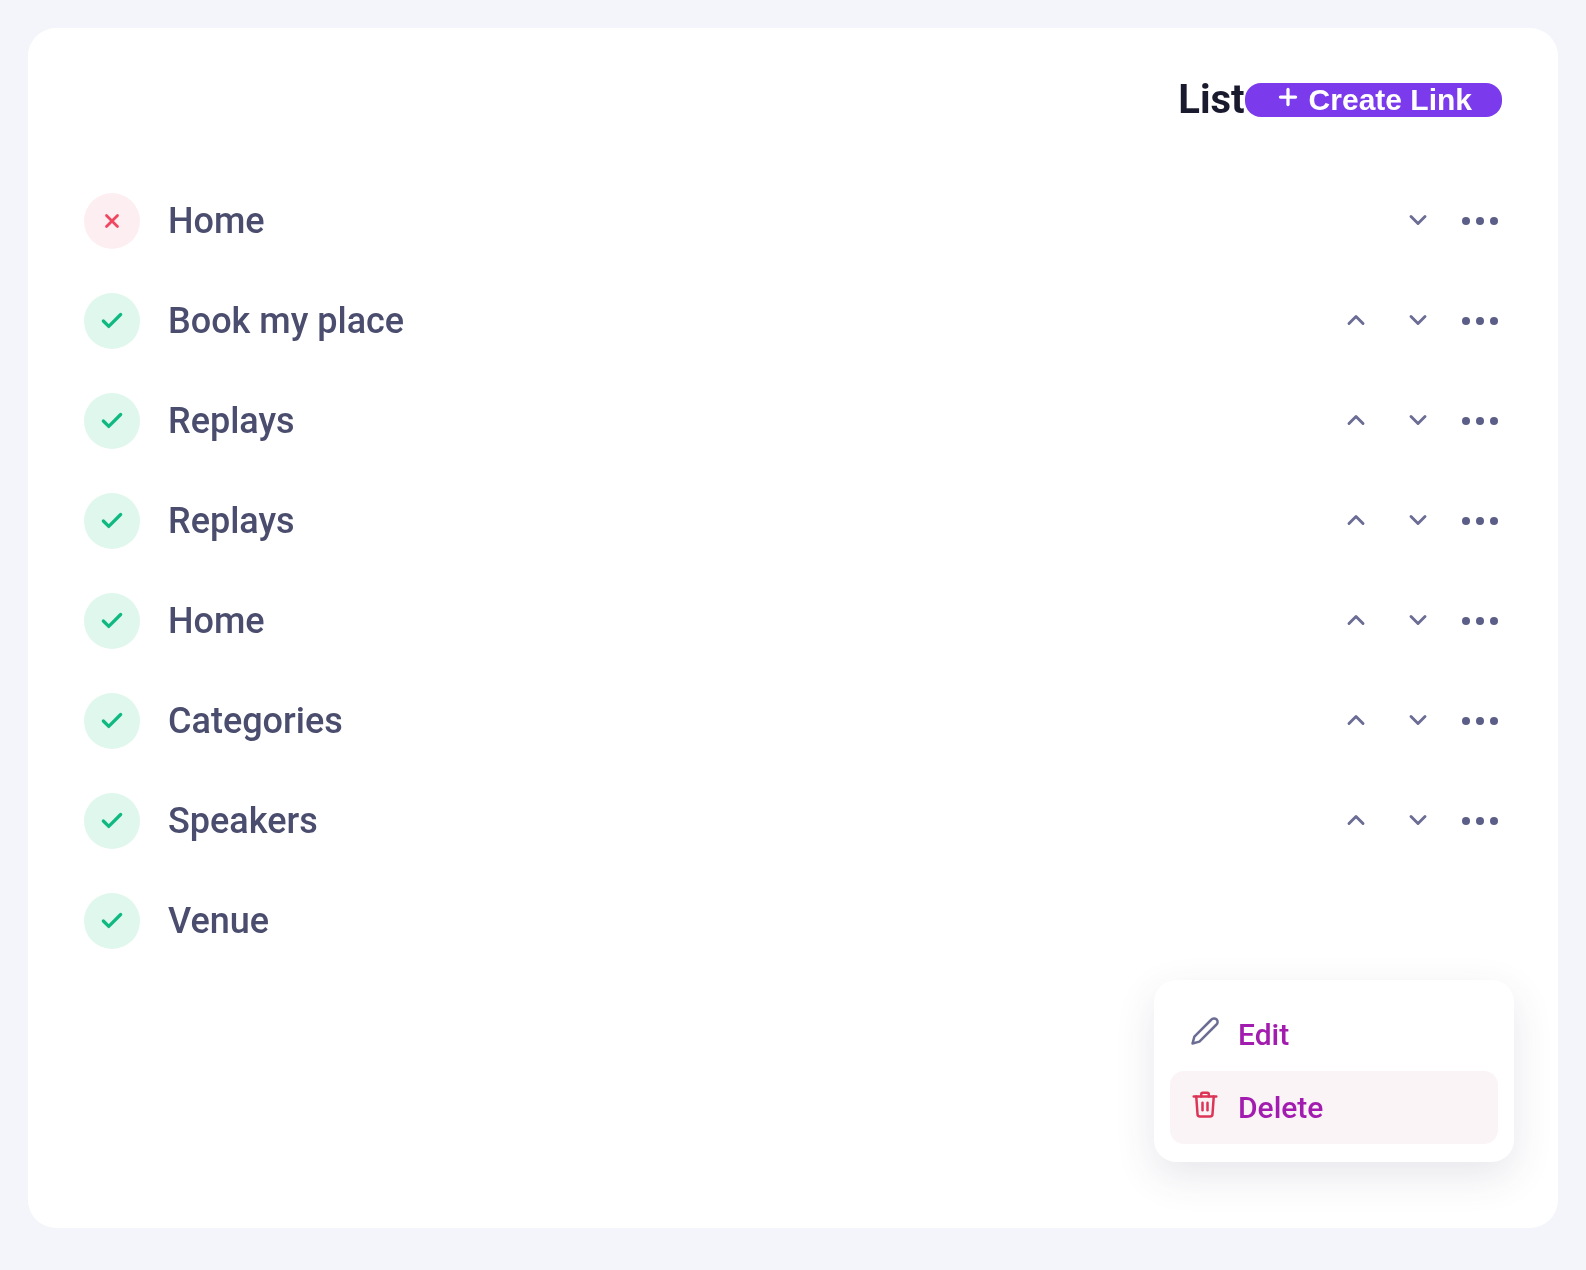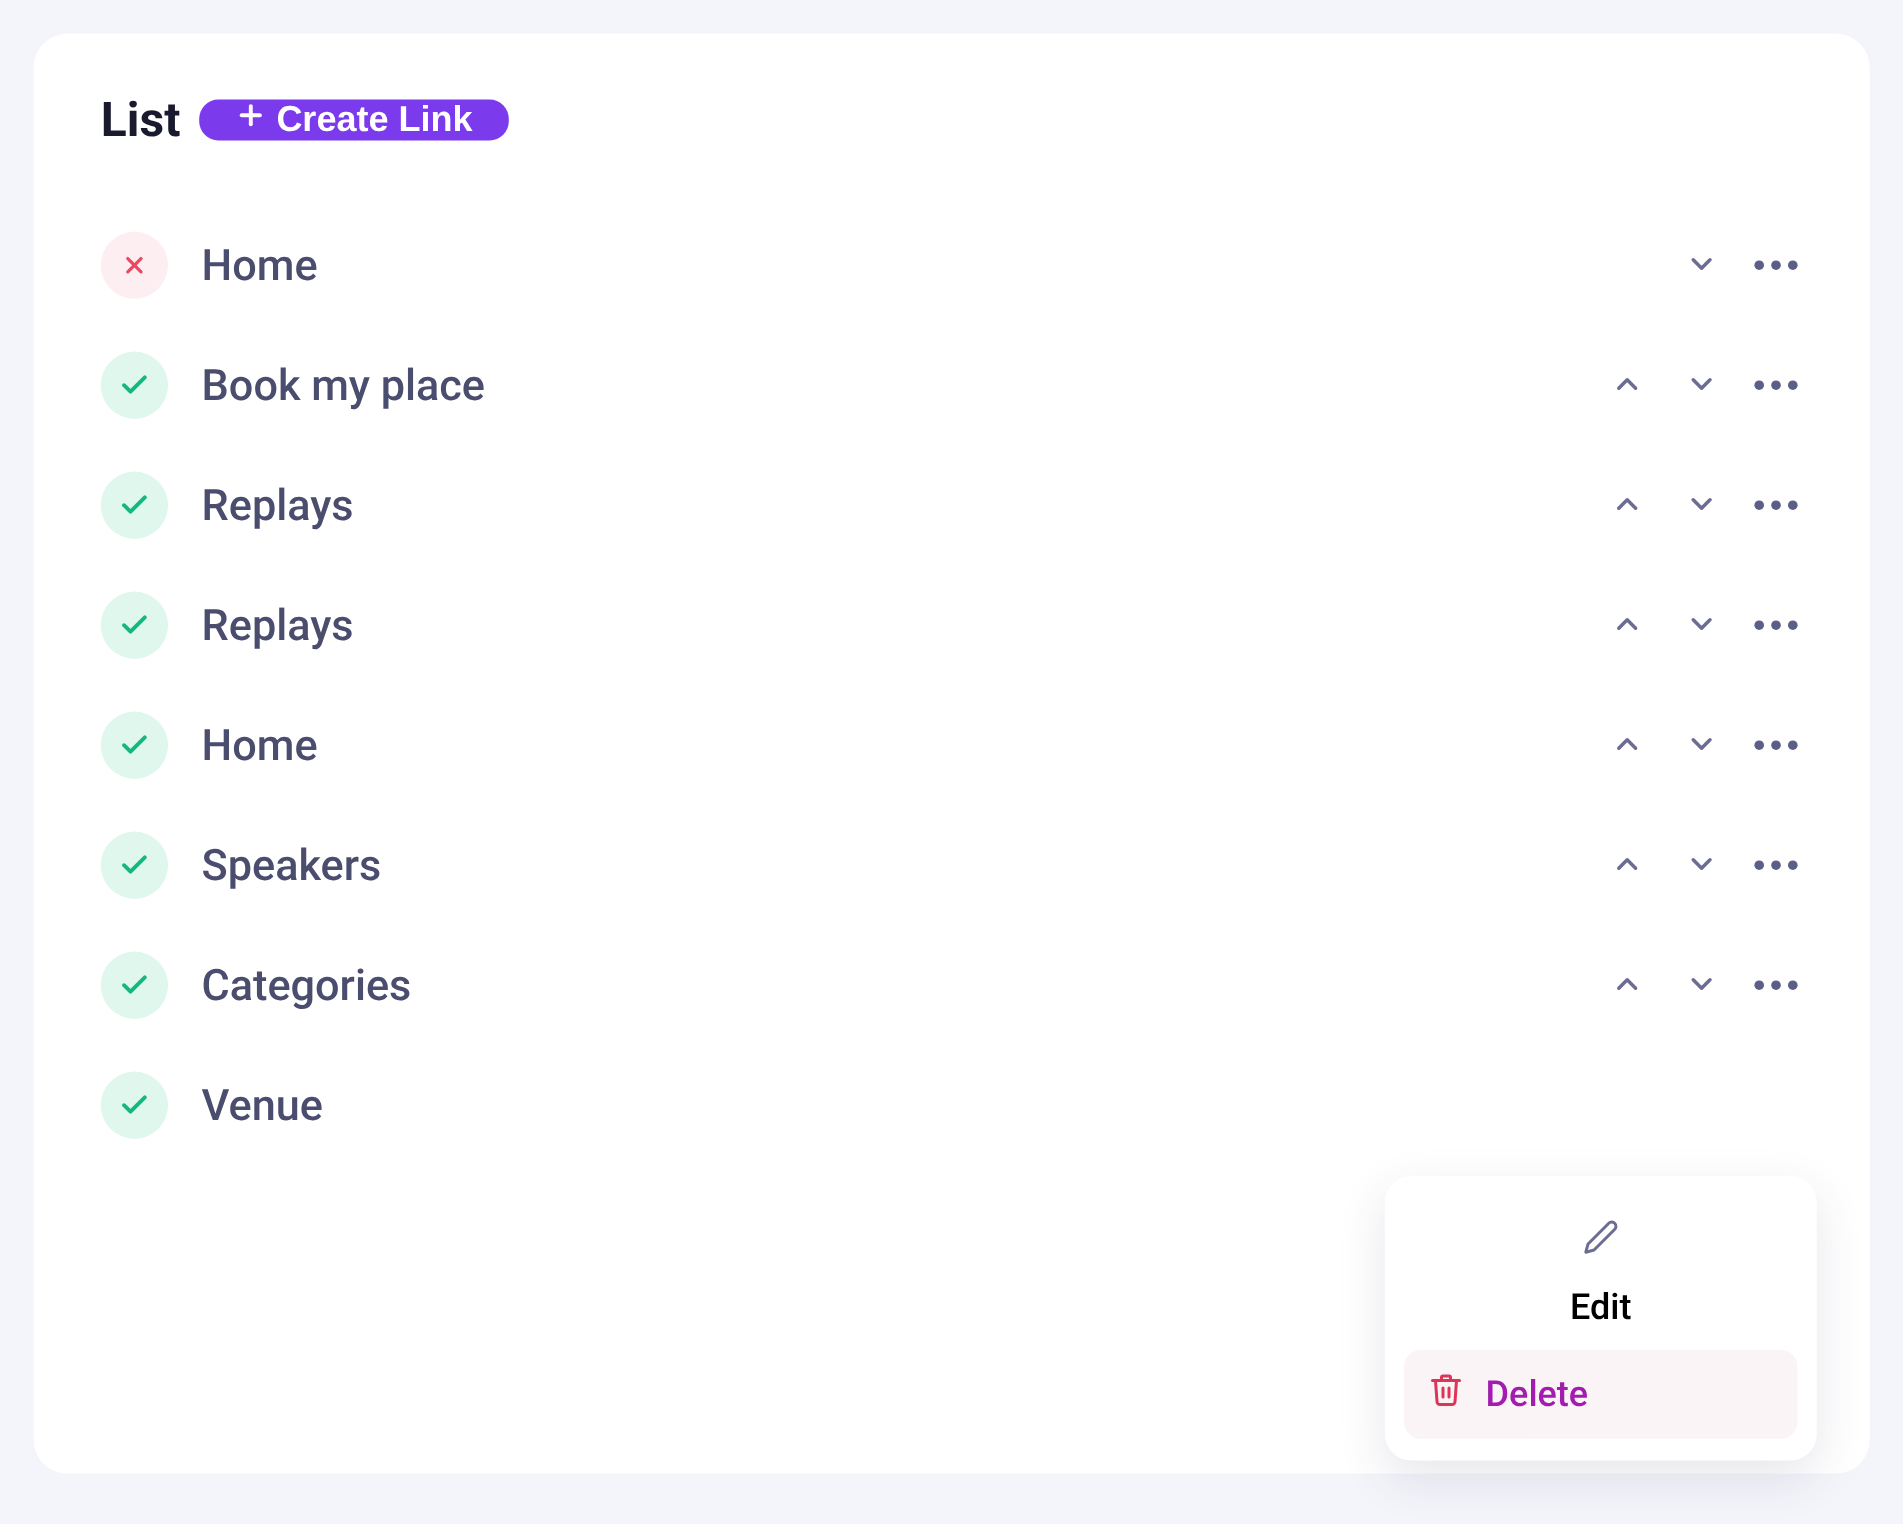--- a/index.html
+++ b/index.html
@@ -13,24 +13,23 @@
   .card {
     background: #ffffff;
     border-radius: 28px;
     padding: 48px 56px 56px 56px;
     width: 100%;
     min-height: 1200px;
     position: relative;
   }
   .card-header {
     display: flex;
-    justify-content: flex-start;
+    justify-content: flex-end;
     align-items: center;
     margin-bottom: 48px;
-    gap: 16px;
   }
   .page-title {
     font-size: 40px;
     font-weight: 700;
     color: #1a1a2e;
   }
   .create-btn {
     display: inline-flex;
     align-items: center;
     gap: 8px;
@@ -122,21 +121,21 @@
   .dropdown-item {
     display: flex;
     align-items: center;
     gap: 18px;
     padding: 18px 20px;
     border-radius: 14px;
     font-size: 30px;
     font-weight: 500;
     cursor: pointer;
   }
-  .dropdown-item.edit { color: #000000; flex-direction: column; }
+  .dropdown-item.edit { color: #a21caf; }
   .dropdown-item.delete { color: #a21caf; background: #fbf4f6; }
   .dropdown-item svg { width: 30px; height: 30px; }
   .dropdown-item.edit svg { stroke: #6b6d94; }
   .dropdown-item.delete svg { stroke: #dc3558; }
 </style>
 </head>
 <body>
 
 <div class="card">
 
@@ -274,46 +273,46 @@
             <span></span>
           </div>
         </div>
       </div>
       <div class="row">
         <div class="status-icon status-on">
           <svg width="26" height="26" viewBox="0 0 24 24" fill="none" stroke-width="3" stroke-linecap="round" stroke-linejoin="round">
             <polyline points="20 6 9 17 4 12"></polyline>
           </svg>
         </div>
+        <div class="row-label">Categories</div>
+        <div class="row-actions">
+          <button class="icon-btn">
+            <span><svg width="28" height="28" viewBox="0 0 24 24" fill="none" stroke-width="2.5" stroke-linecap="round" stroke-linejoin="round">
+                <polyline points="18 15 12 9 6 15"></polyline>
+              </svg></span>
+          </button>
+          <button class="icon-btn">
+            <span><svg width="28" height="28" viewBox="0 0 24 24" fill="none" stroke-width="2.5" stroke-linecap="round" stroke-linejoin="round">
+                <polyline points="6 9 12 15 18 9"></polyline>
+              </svg></span>
+          </button>
+          <div class="dots">
+            <span></span>
+            <span></span>
+            <span></span>
+          </div>
+        </div>
+      </div>
+      <div class="row">
+        <div class="status-icon status-on">
+          <svg width="26" height="26" viewBox="0 0 24 24" fill="none" stroke-width="3" stroke-linecap="round" stroke-linejoin="round">
+            <polyline points="20 6 9 17 4 12"></polyline>
+          </svg>
+        </div>
         <div class="row-label">Speakers</div>
-        <div class="row-actions">
-          <button class="icon-btn">
-            <span><svg width="28" height="28" viewBox="0 0 24 24" fill="none" stroke-width="2.5" stroke-linecap="round" stroke-linejoin="round">
-                <polyline points="18 15 12 9 6 15"></polyline>
-              </svg></span>
-          </button>
-          <button class="icon-btn">
-            <span><svg width="28" height="28" viewBox="0 0 24 24" fill="none" stroke-width="2.5" stroke-linecap="round" stroke-linejoin="round">
-                <polyline points="6 9 12 15 18 9"></polyline>
-              </svg></span>
-          </button>
-          <div class="dots">
-            <span></span>
-            <span></span>
-            <span></span>
-          </div>
-        </div>
-      </div>
-      <div class="row">
-        <div class="status-icon status-on">
-          <svg width="26" height="26" viewBox="0 0 24 24" fill="none" stroke-width="3" stroke-linecap="round" stroke-linejoin="round">
-            <polyline points="20 6 9 17 4 12"></polyline>
-          </svg>
-        </div>
-        <div class="row-label">Categories</div>
         <div class="row-actions">
           <button class="icon-btn">
             <span><svg width="28" height="28" viewBox="0 0 24 24" fill="none" stroke-width="2.5" stroke-linecap="round" stroke-linejoin="round">
                 <polyline points="18 15 12 9 6 15"></polyline>
               </svg></span>
           </button>
           <button class="icon-btn">
             <span><svg width="28" height="28" viewBox="0 0 24 24" fill="none" stroke-width="2.5" stroke-linecap="round" stroke-linejoin="round">
                 <polyline points="6 9 12 15 18 9"></polyline>
               </svg></span>

